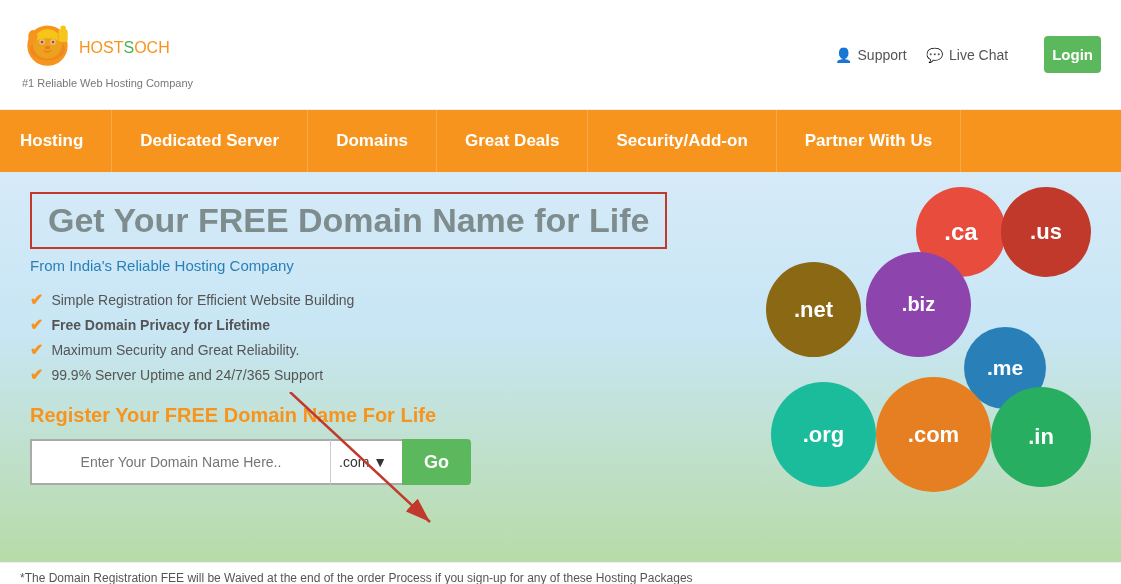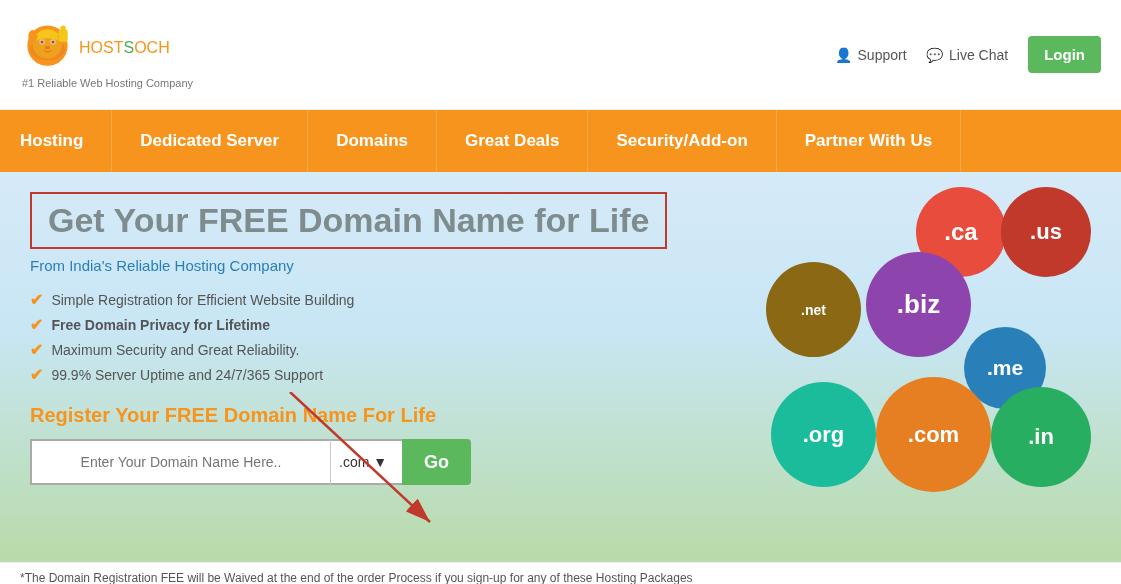--- a/index.html
+++ b/index.html
@@ -58,25 +58,26 @@
       align-items: center;
       gap: 5px;
       font-size: 14px;
       color: #555;
       cursor: pointer;
     }
     .login-btn {
       background: #5cb85c;
       color: #fff;
       border: none;
-      padding: 10px 16px;
+      padding: 10px 8px;
       font-size: 15px;
       border-radius: 4px;
       cursor: pointer;
       font-weight: bold;
+      margin-left: 16px;
     }
 
     
     .navbar {
       background: #f7941d;
       display: flex;
       align-items: stretch;
       height: 62px;
     }
     .nav-item {
@@ -299,23 +300,23 @@
 
 <div class="hero">
 
   
   <div class="domain-bubbles">
 
     <div class="bubble" style="background:#e74c3c; width:90px; height:90px; top:5px; right:85px; font-size:24px;">.ca</div>
 
     <div class="bubble" style="background:#c0392b; width:90px; height:90px; top:5px; right:0px; font-size:22px;">.us</div>
 
-    <div class="bubble" style="background:#8B6914; width:95px; height:95px; top:80px; right:230px; font-size:14px;">.net</div>
-
-    <div class="bubble" style="background:#8e44ad; width:105px; height:105px; top:70px; right:120px; font-size:26px;">.biz</div>
+    <div class="bubble" style="background:#8B6914; width:95px; height:95px; top:80px; right:230px; font-size:22px;">.net</div>
+
+    <div class="bubble" style="background:#8e44ad; width:105px; height:105px; top:70px; right:120px; font-size:20px;">.biz</div>
 
     <div class="bubble" style="background:#2980b9; width:82px; height:82px; top:145px; right:45px; font-size:21px;">.me</div>
 
     <div class="bubble" style="background:#1abc9c; width:105px; height:105px; top:200px; right:215px; font-size:22px;text-align:center;">.org</div>
 
     <div class="bubble" style="background:#e67e22; width:115px; height:115px; top:195px; right:100px; font-size:22px;">.com</div>
 
     <div class="bubble" style="background:#27ae60; width:100px; height:100px; top:205px; right:0px; font-size:22px;">.in</div>
   </div>
 

